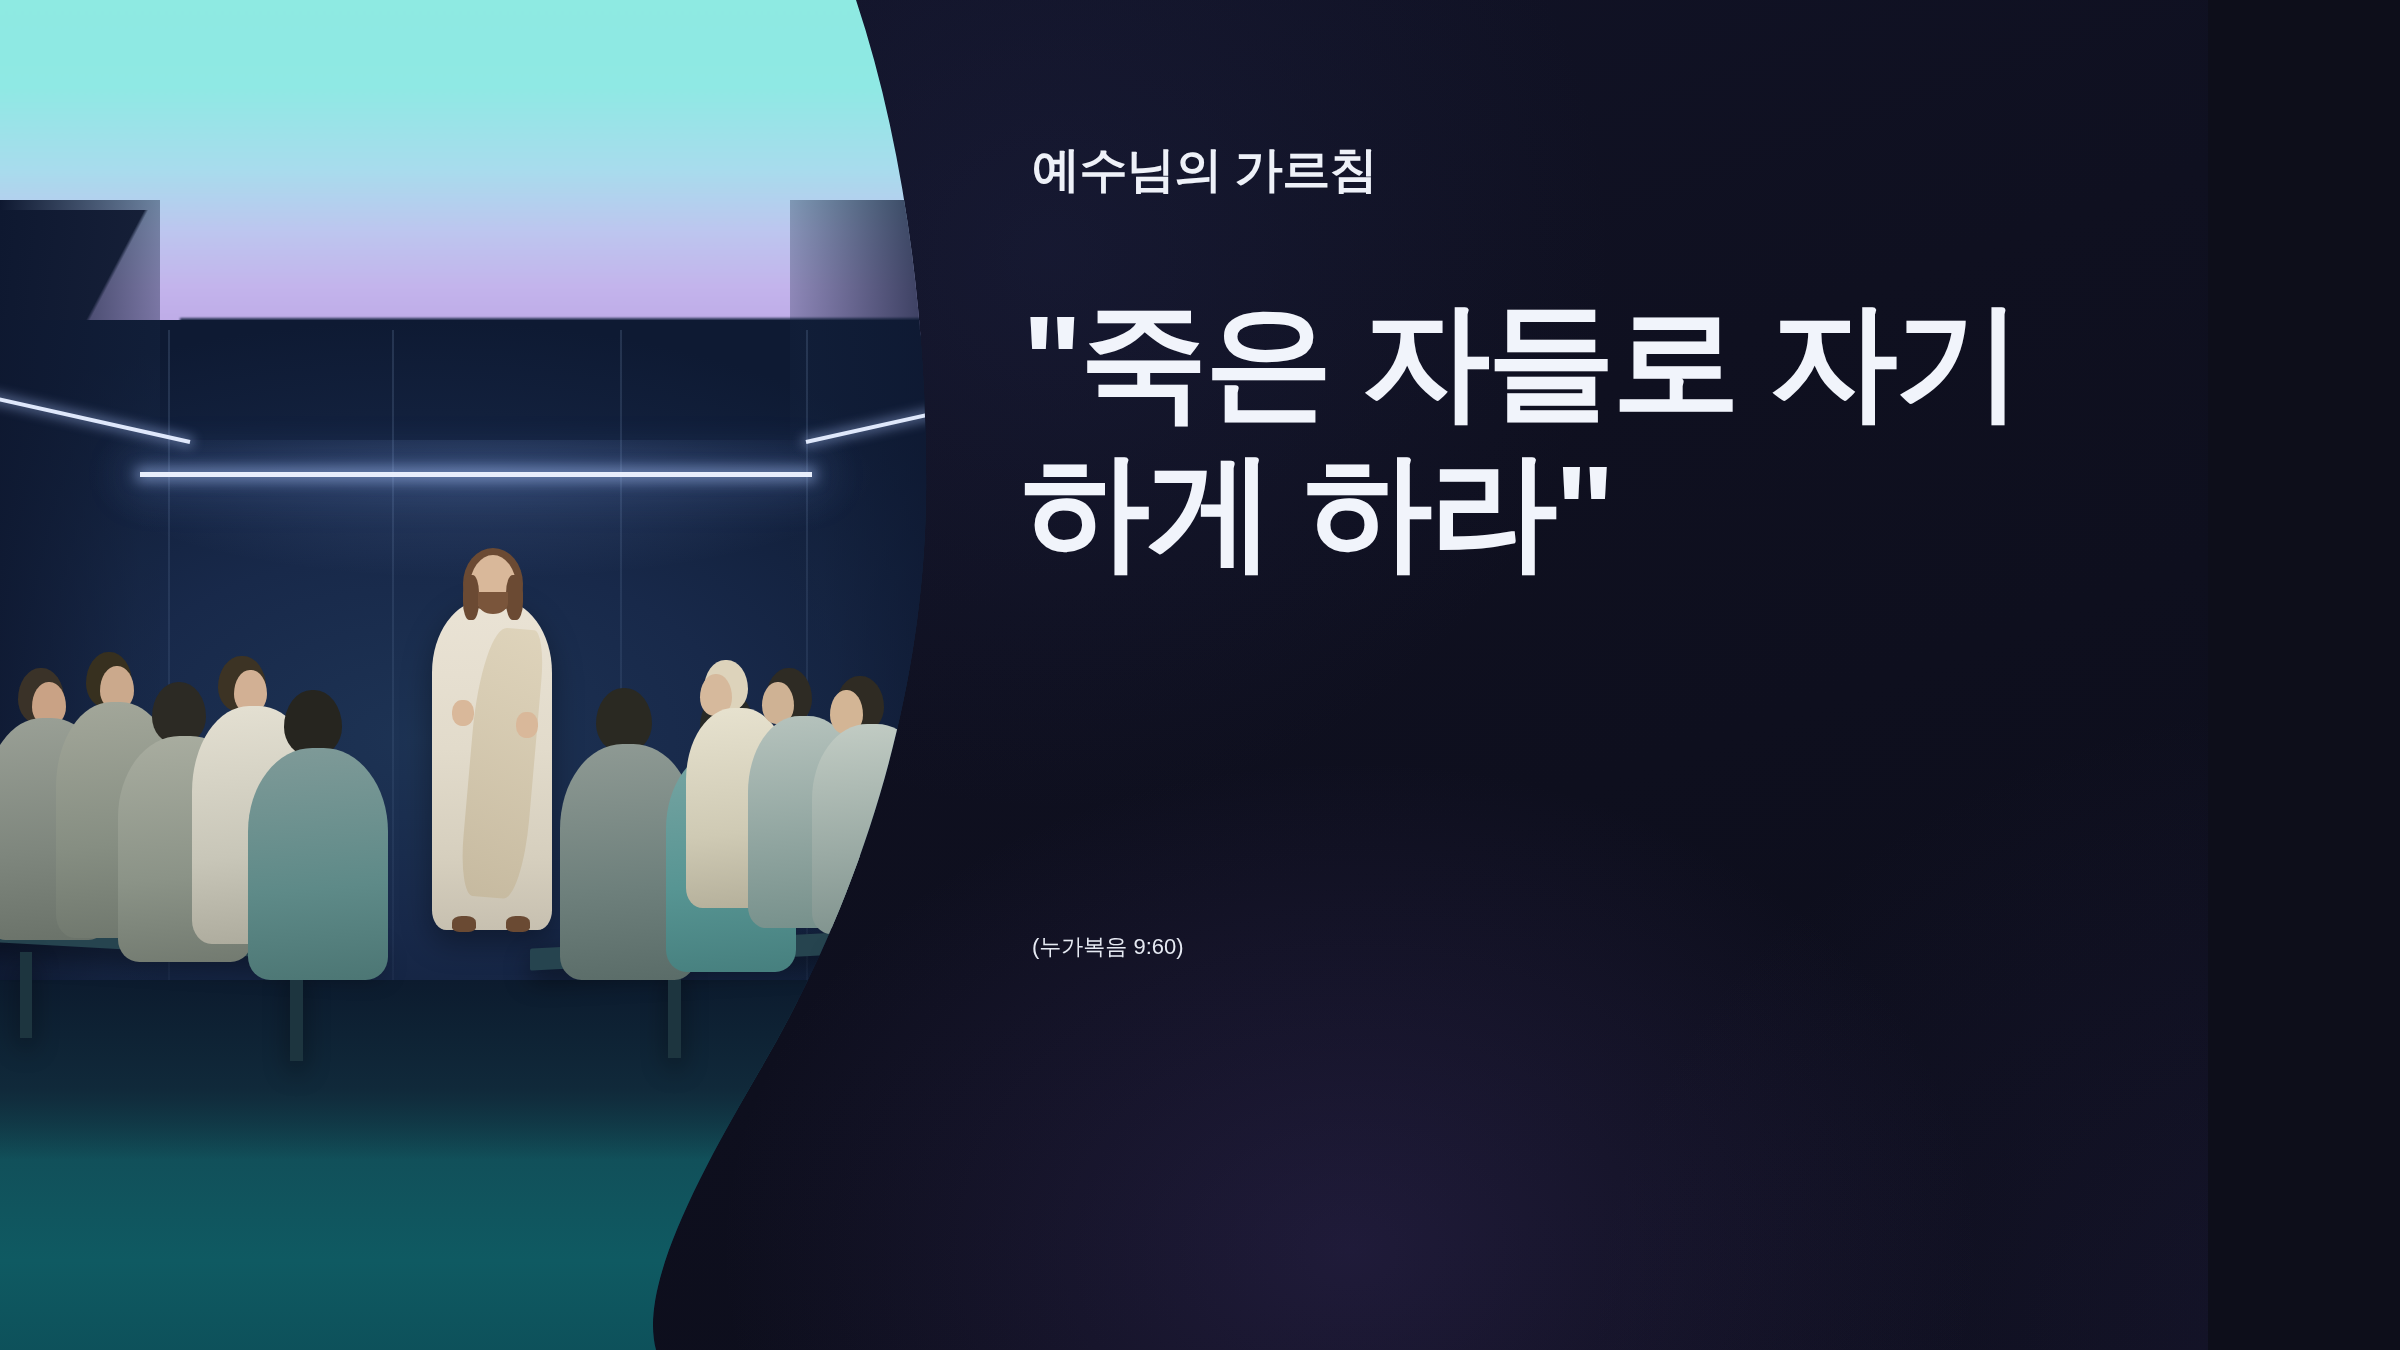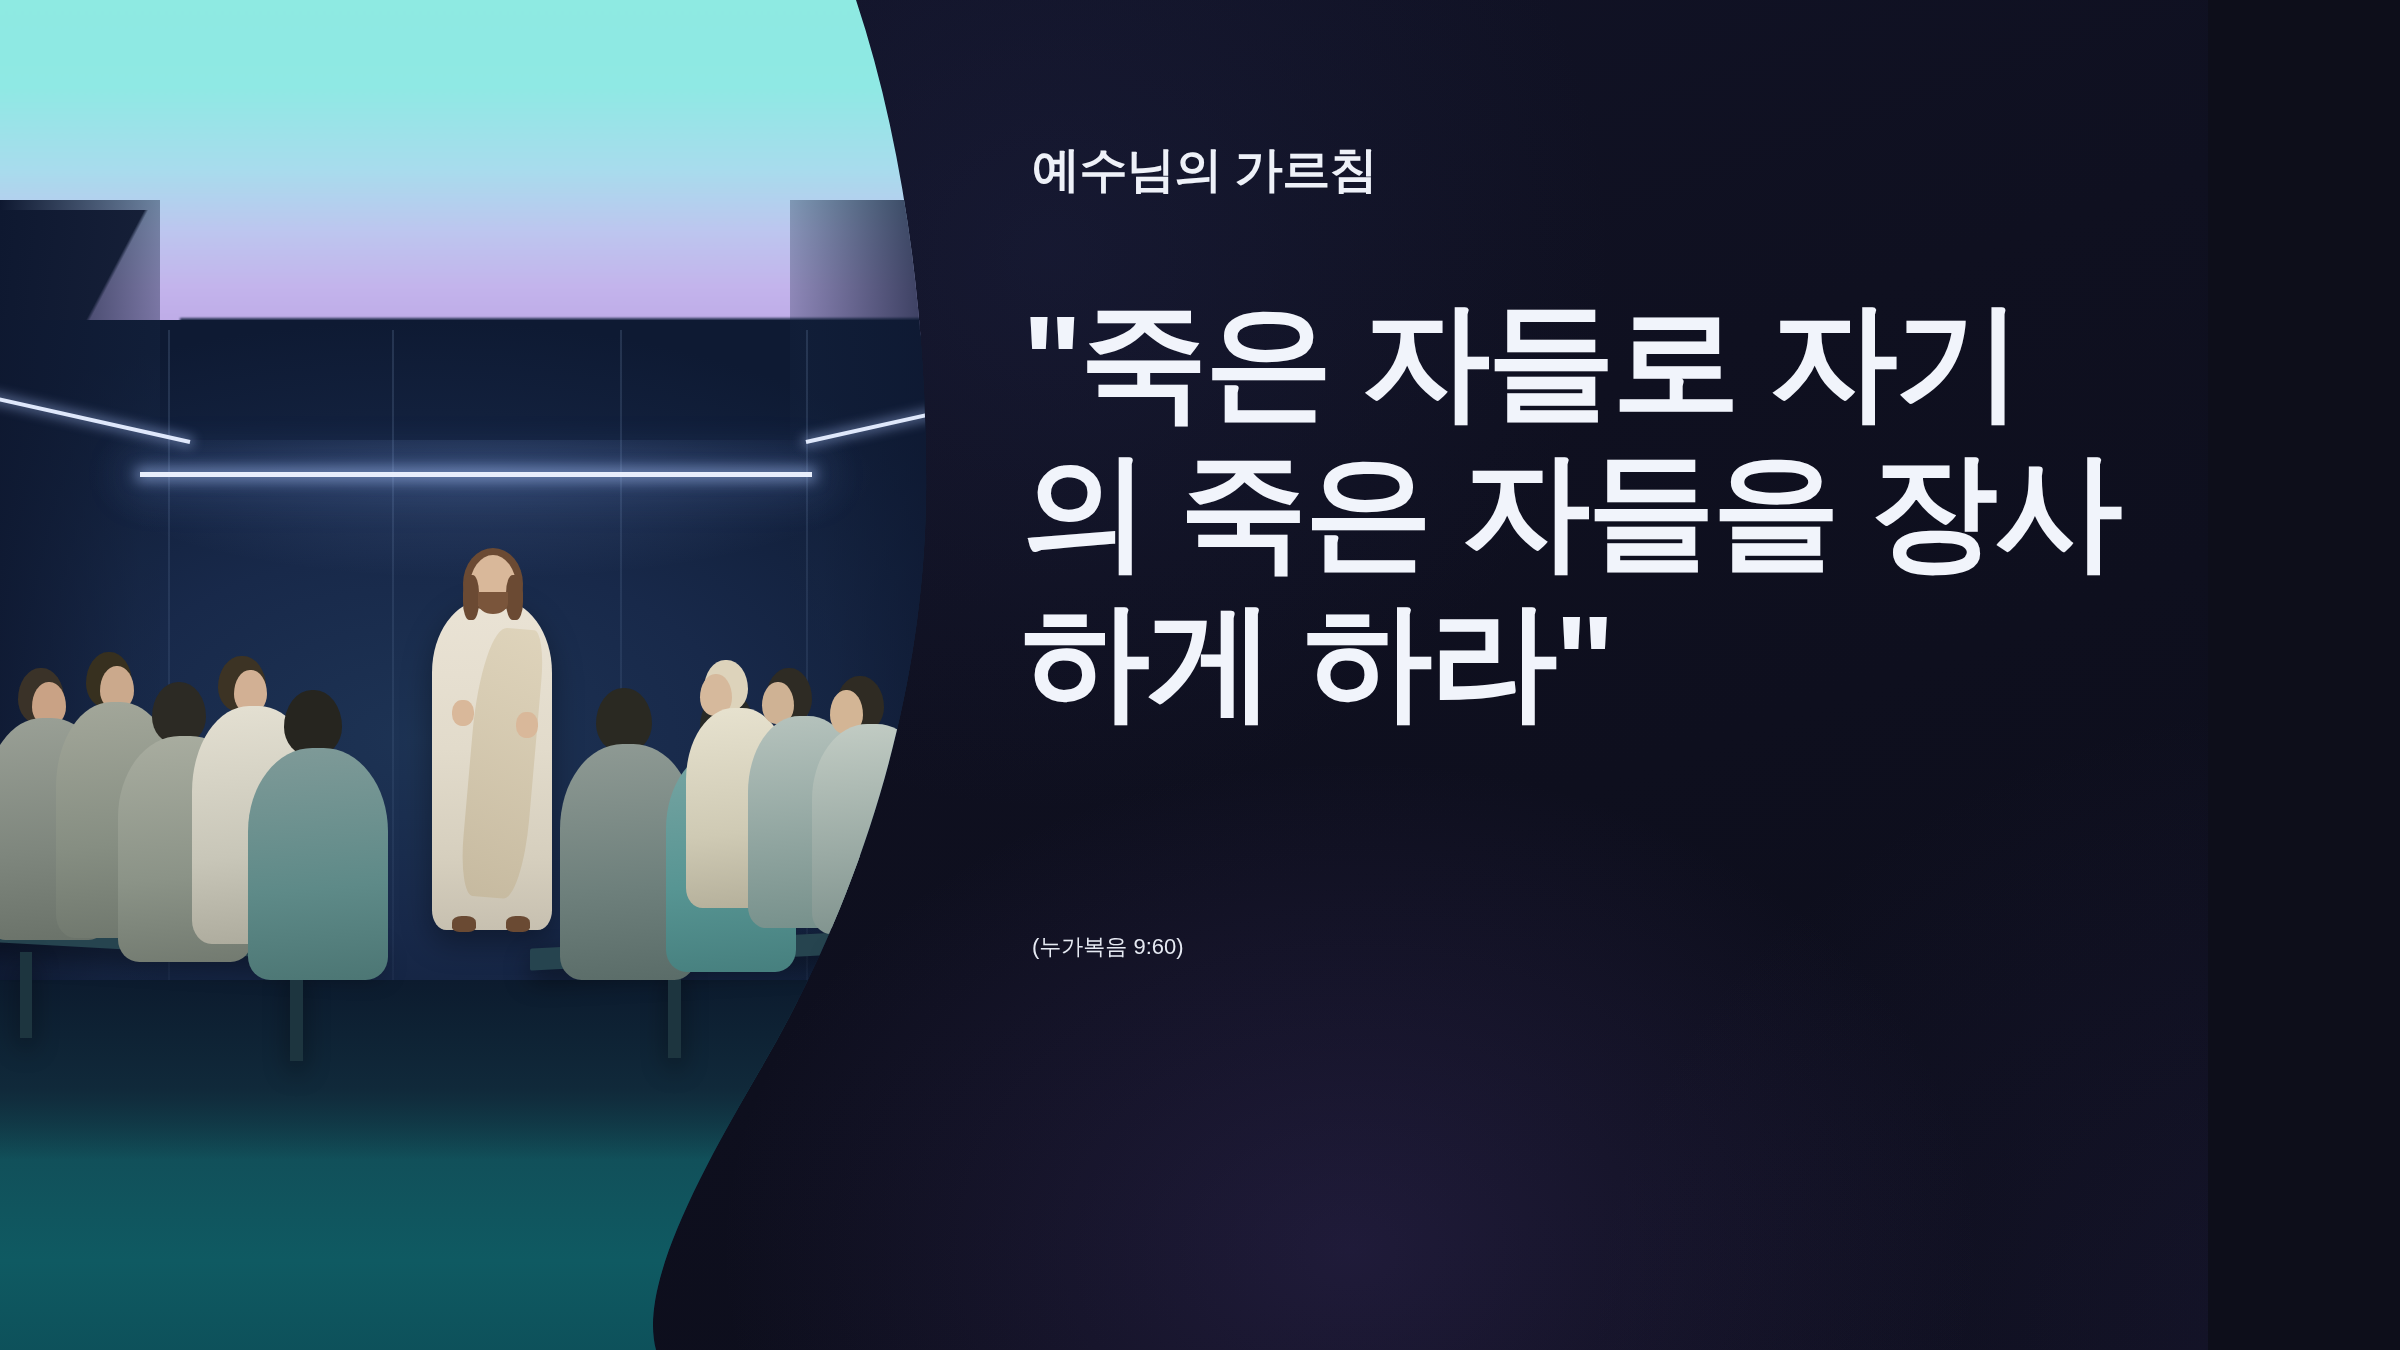--- a/index.html
+++ b/index.html
@@ -349,21 +349,20 @@
 
     </div>
   </div>
 
   <div class="content">
 
     <div class="eyebrow">예수님의 가르침</div>
 
     <div class="headline">
       <div>"죽은 자들로 자기</div>
-      <div>의 죽은 자들을 장사</div>
       <div>하게 하라"</div>
     </div>
 
     <div class="citation">(누가복음 9:60)</div>
 
 
 
   </div>
 
 </div>

